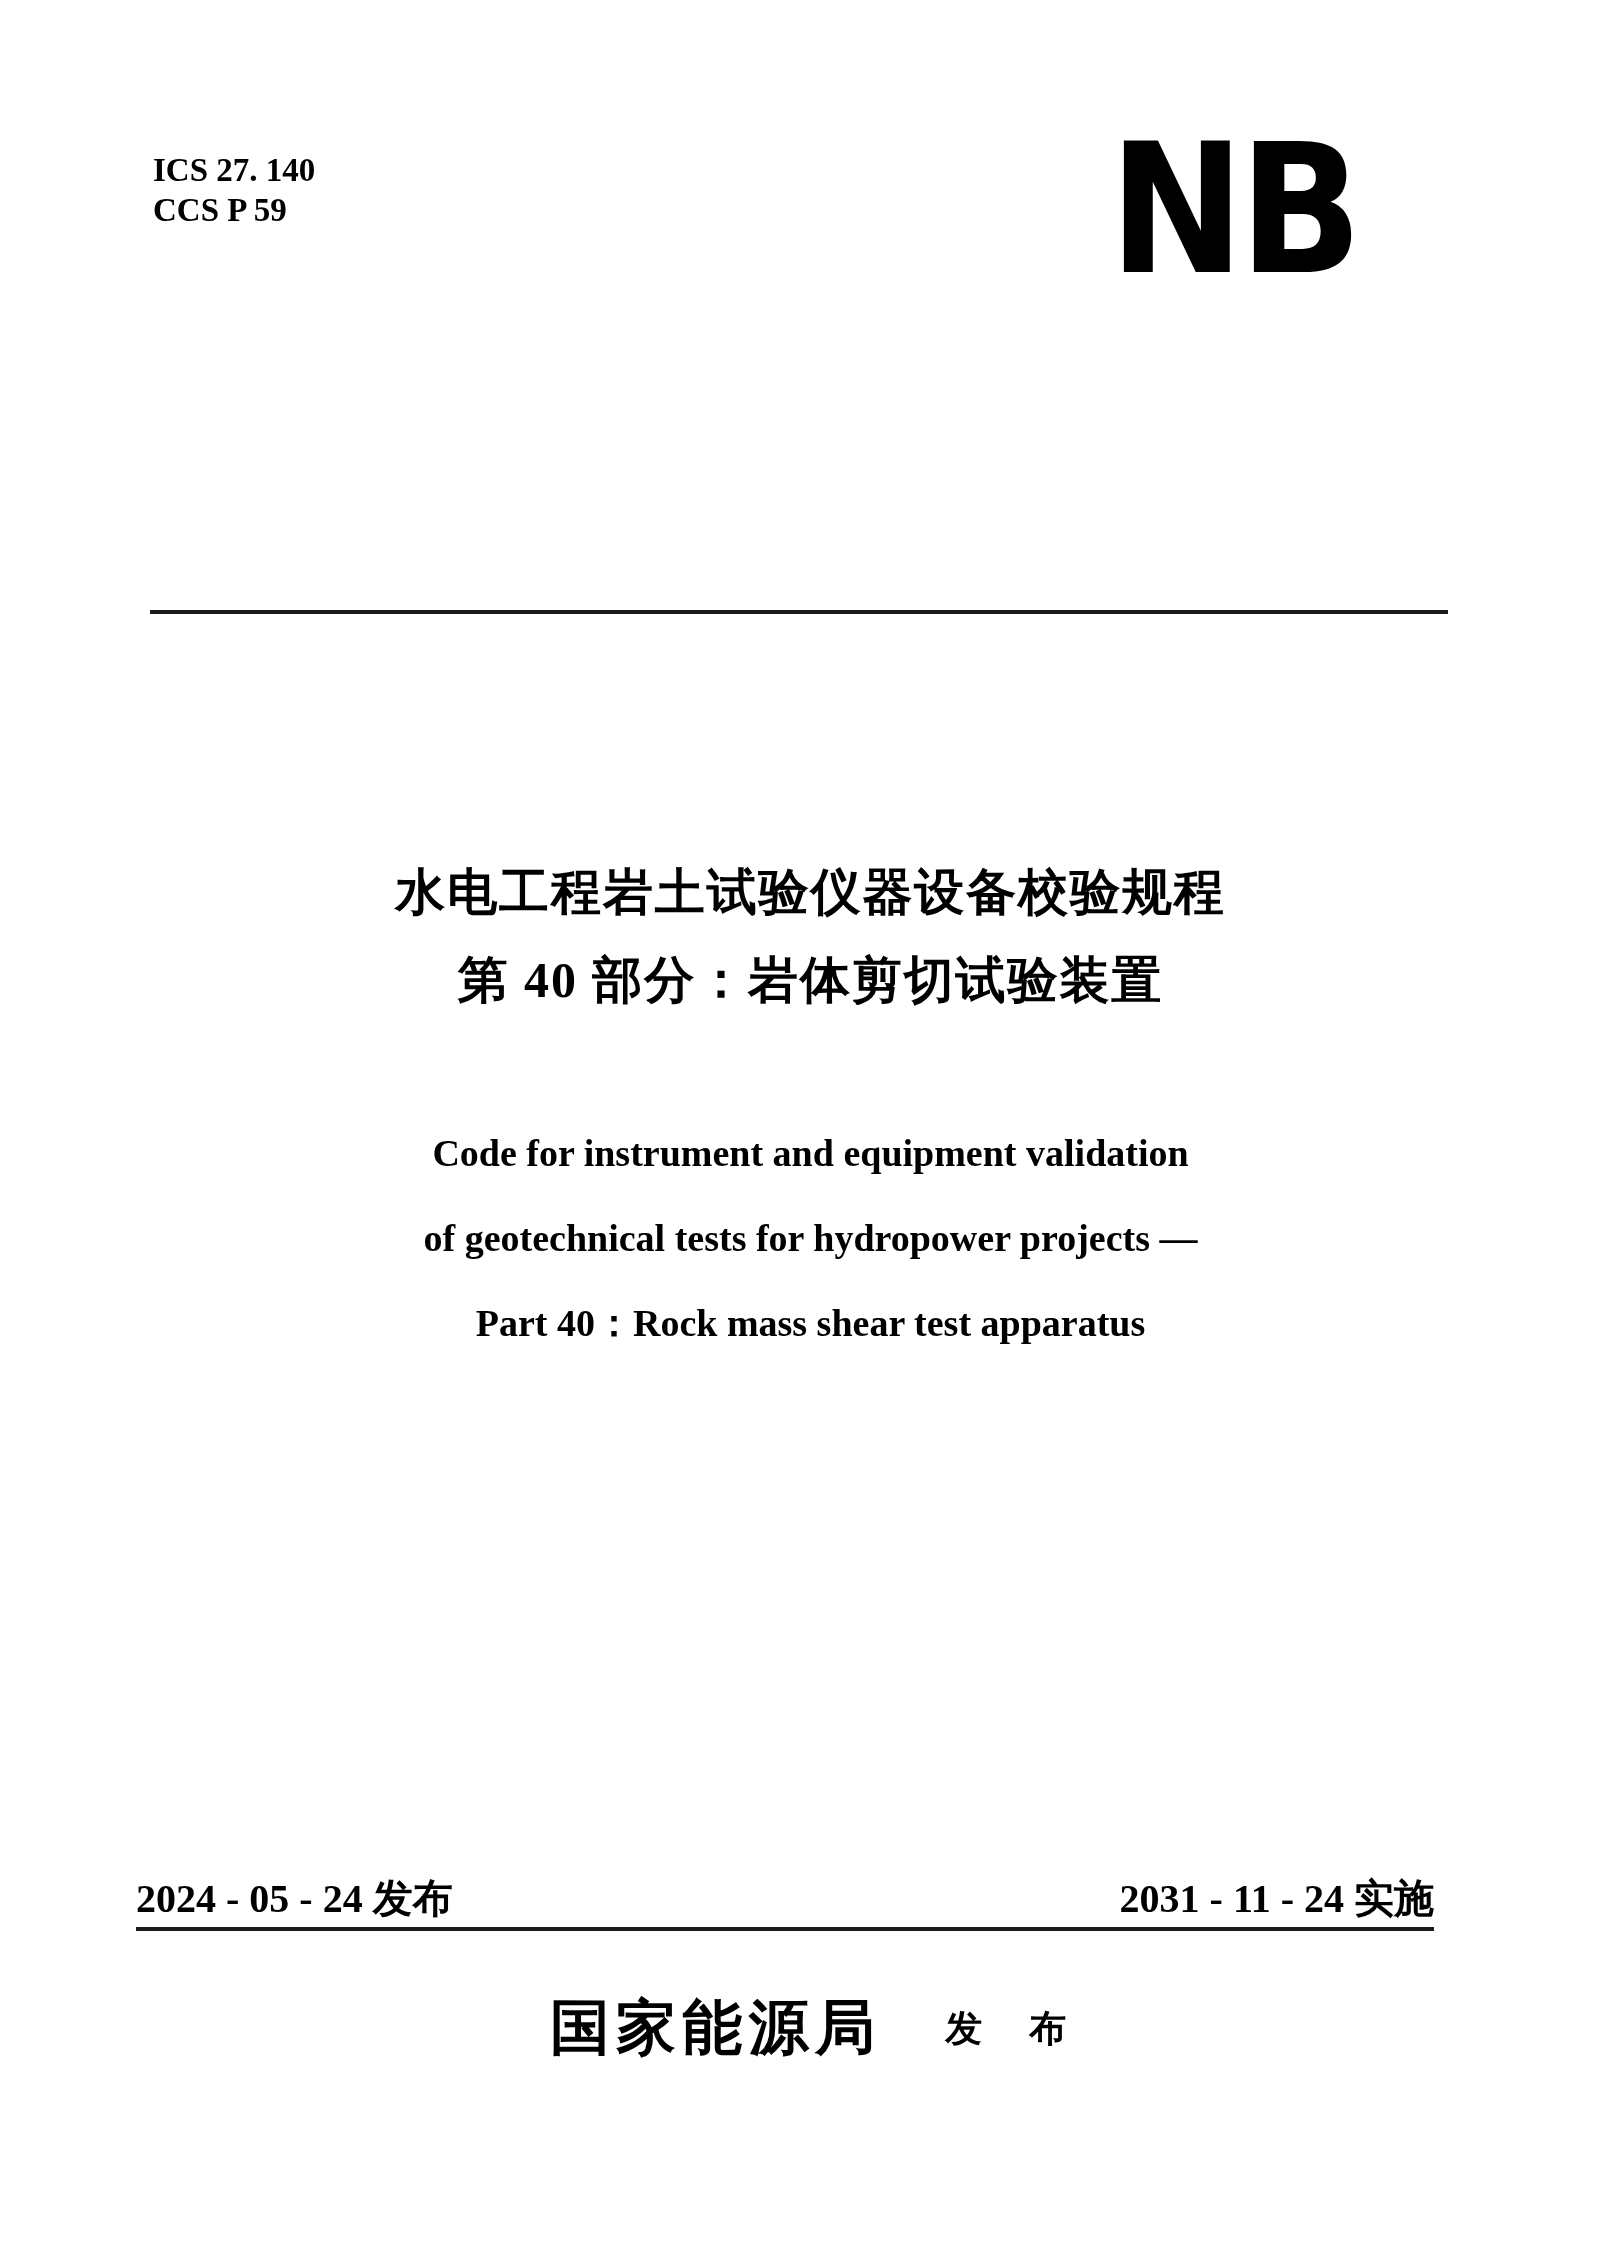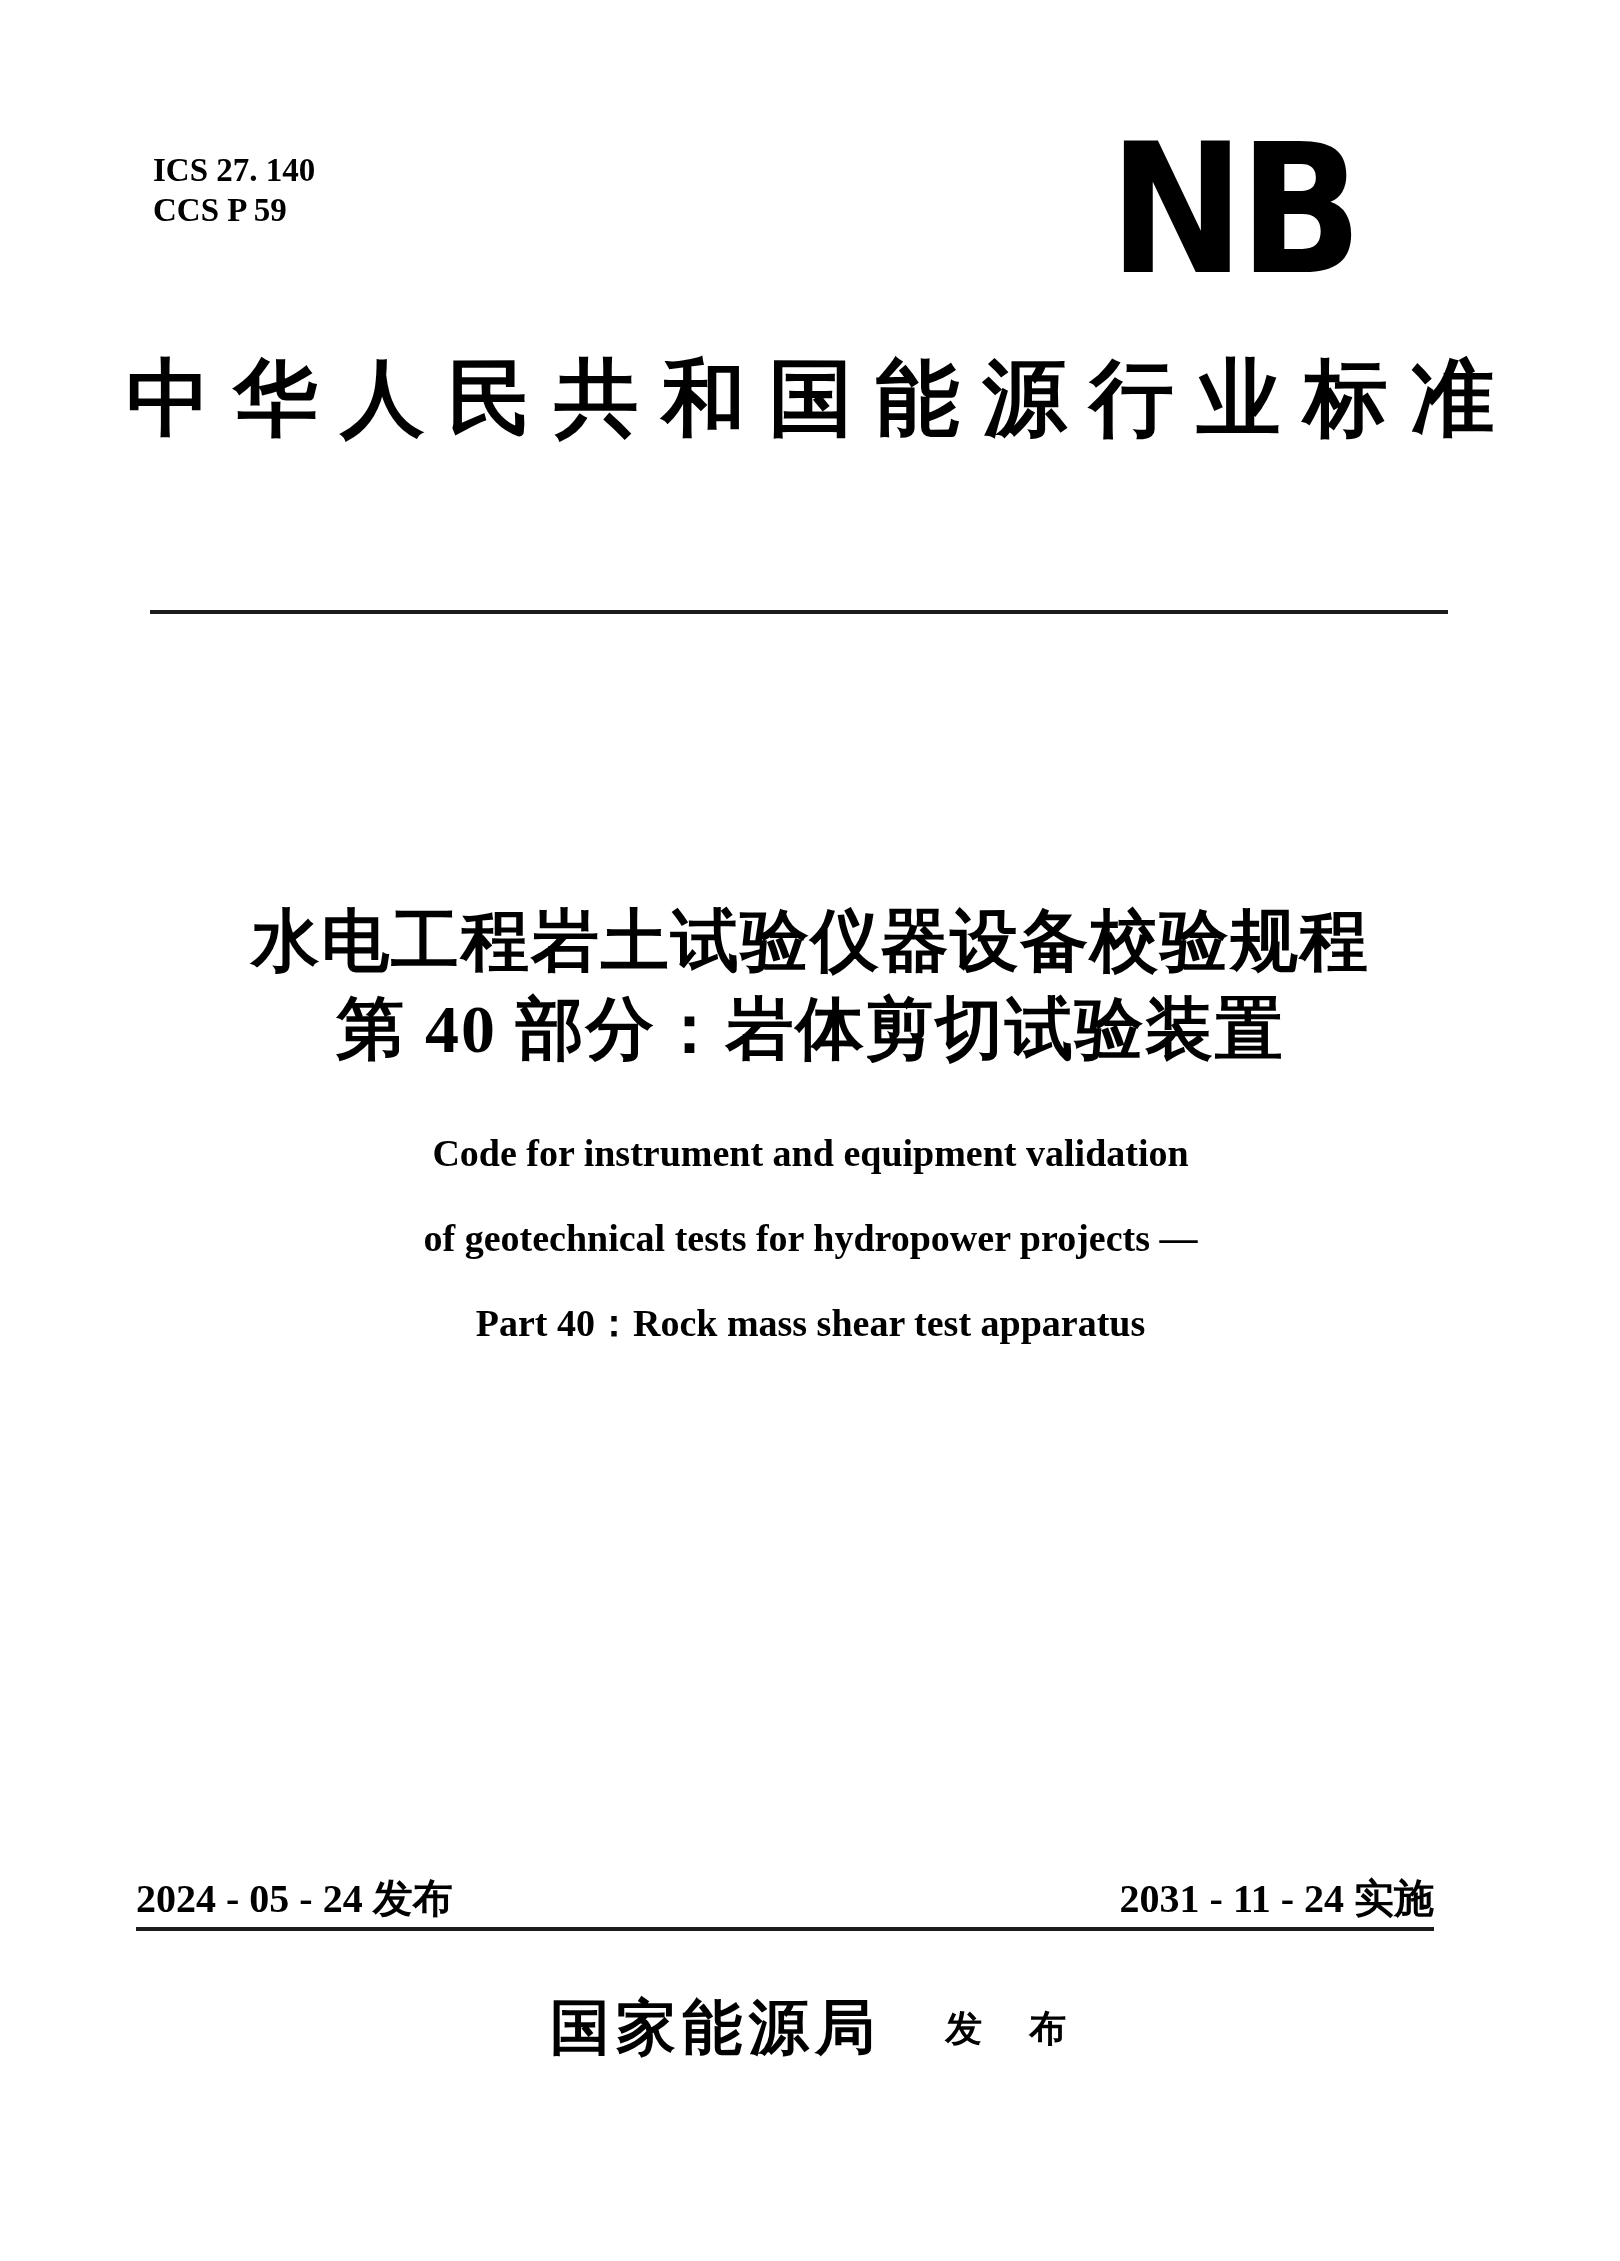--- a/index.html
+++ b/index.html
@@ -85,25 +85,25 @@
   .rule-bottom {
     left: 136px;
     top: 1927px;
     width: 1298px;
   }
 
   
   .title-cn {
     position: absolute;
     left: 0;
-    top: 897px;
+    top: 848px;
     width: 1621px;
     text-align: center;
     font-weight: bold;
-    font-size: 68px;
+    font-size: 50px;
     line-height: 88px;
     letter-spacing: 1.9px;
     white-space: nowrap;
   }
 
   
   .title-en {
     position: absolute;
     left: 0;
     top: 1111px;
@@ -158,21 +158,20 @@
 
 <div class="page">
 
   <div class="ics-block">
     <div>ICS 27. 140</div>
     <div>CCS P 59</div>
   </div>
 
   <div class="nb-logo">NB</div>
 
-  <div class="standard-name">中华人民共和国能源行业标准</div>
 
 
   <div class="rule rule-top"></div>
 
   <div class="title-cn">
     <div>水电工程岩土试验仪器设备校验规程</div>
     <div>第 40 部分：岩体剪切试验装置</div>
   </div>
 
   <div class="title-en">

